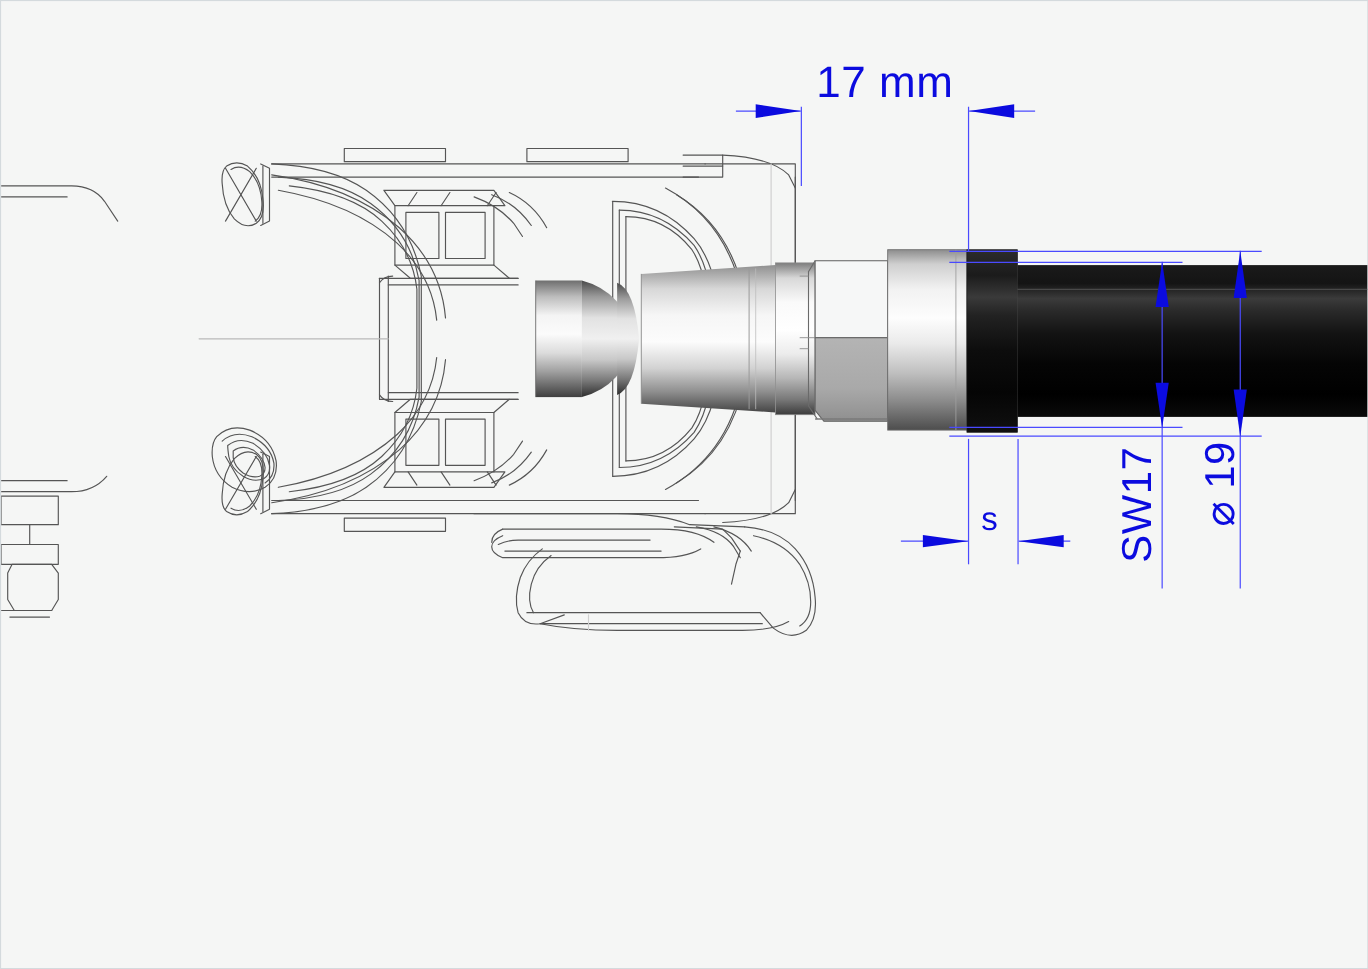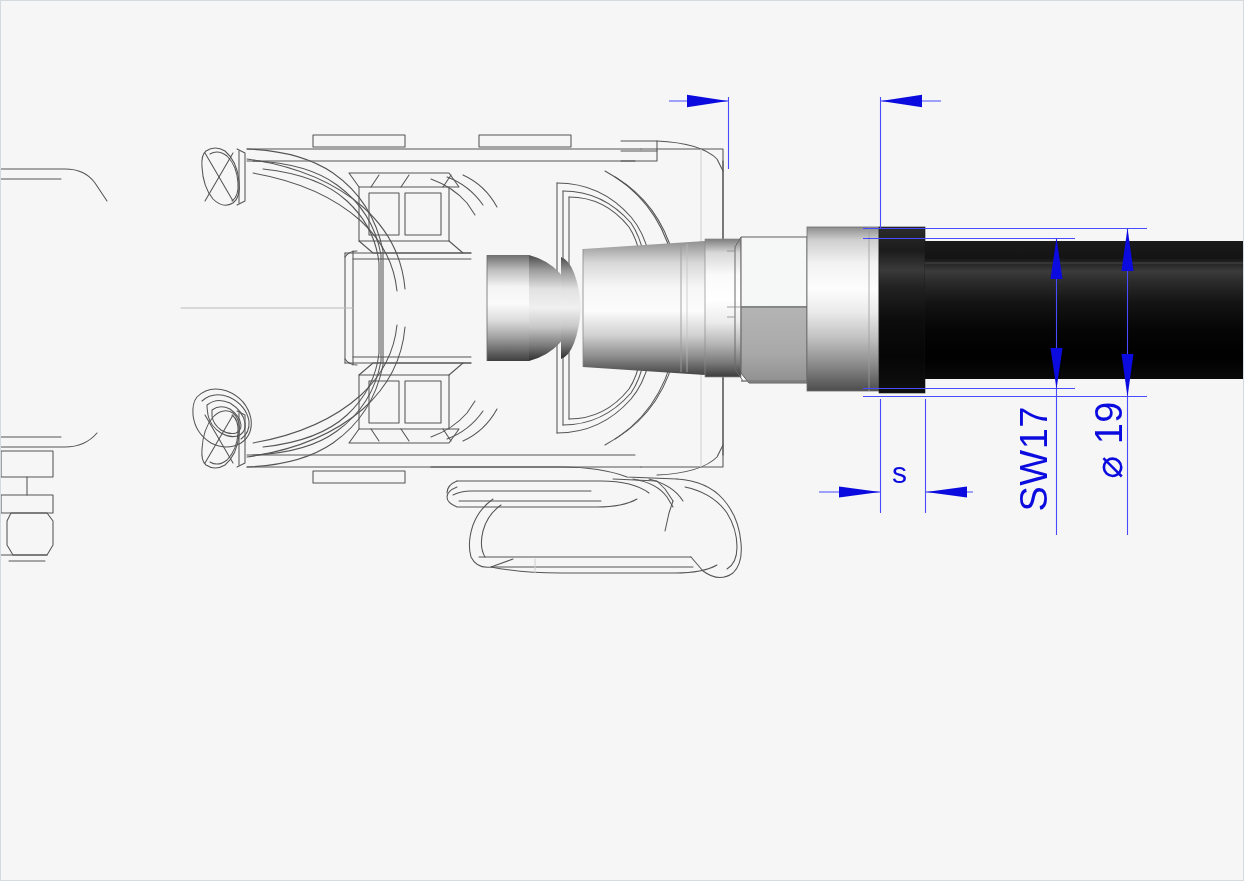--- a/index.html
+++ b/index.html
@@ -362,20 +362,21 @@
       <line x1="1126.5" y1="227" x2="1126.5" y2="396"></line>
       <line x1="1126.5" y1="396" x2="1126.5" y2="534"></line>
     </g>
     <g fill="#0b0bdf">
       <path d="M1126.5,227 L1120.5,270 L1132.5,270 Z"></path>
       <path d="M1126.5,396 L1120.5,353 L1132.5,353 Z"></path>
     </g>
 
   </svg>
 
+  <div class="dim-text" id="label-17mm">17 mm</div>
 
   <div class="dim-text" id="label-s">s</div>
 
   <div class="dim-text" id="label-sw17">SW17</div>
 
   <div class="dim-text" id="label-d19">⌀ 19</div>
 
 </div>
 
 </body></html>

